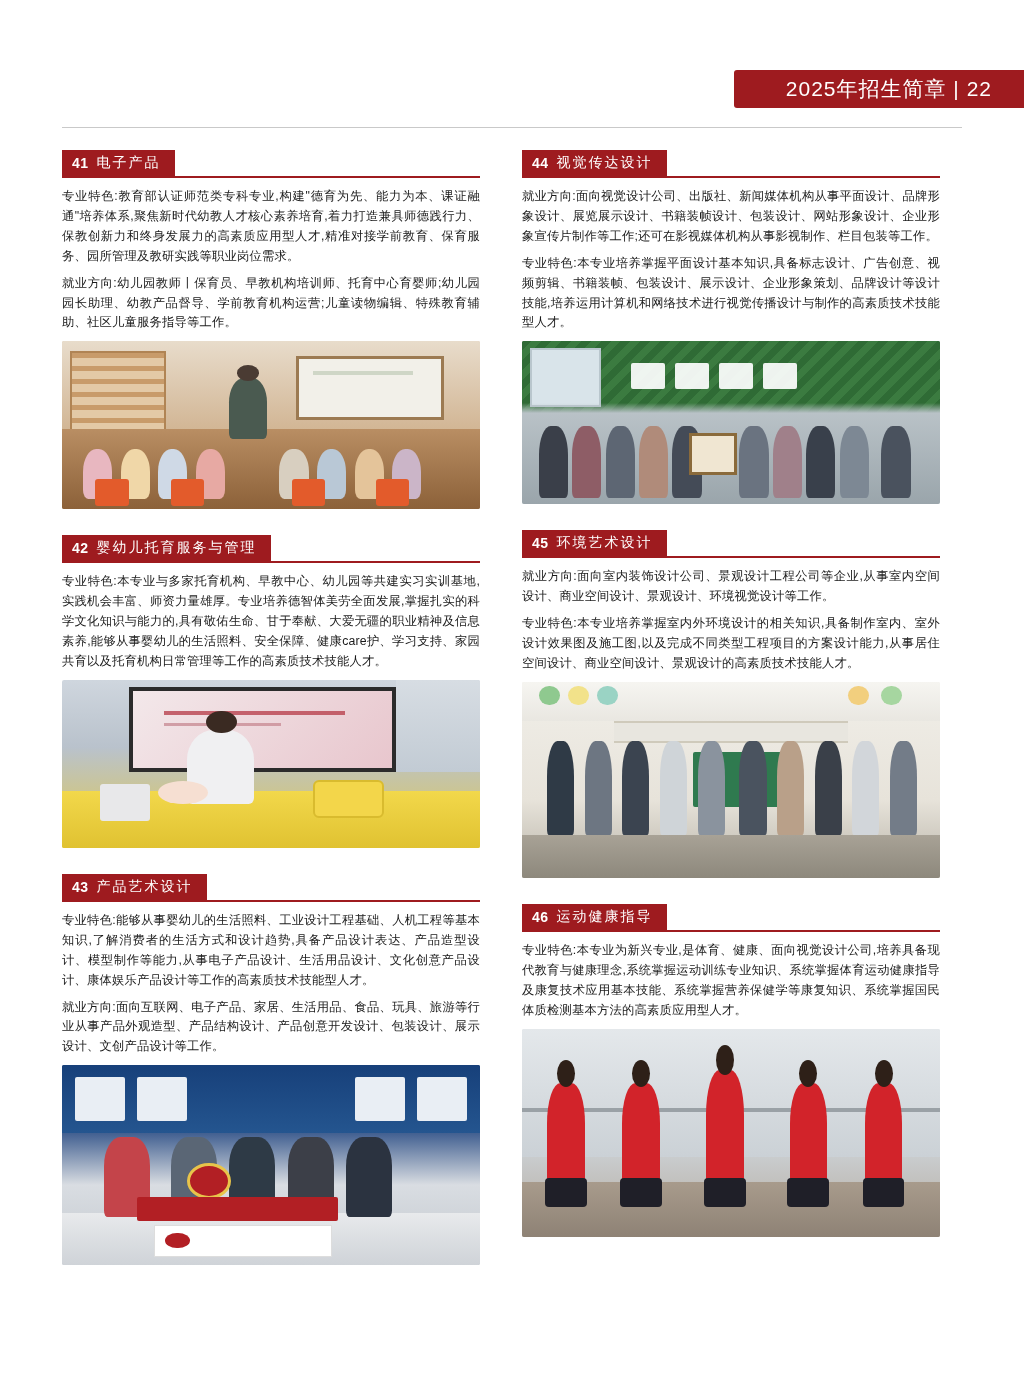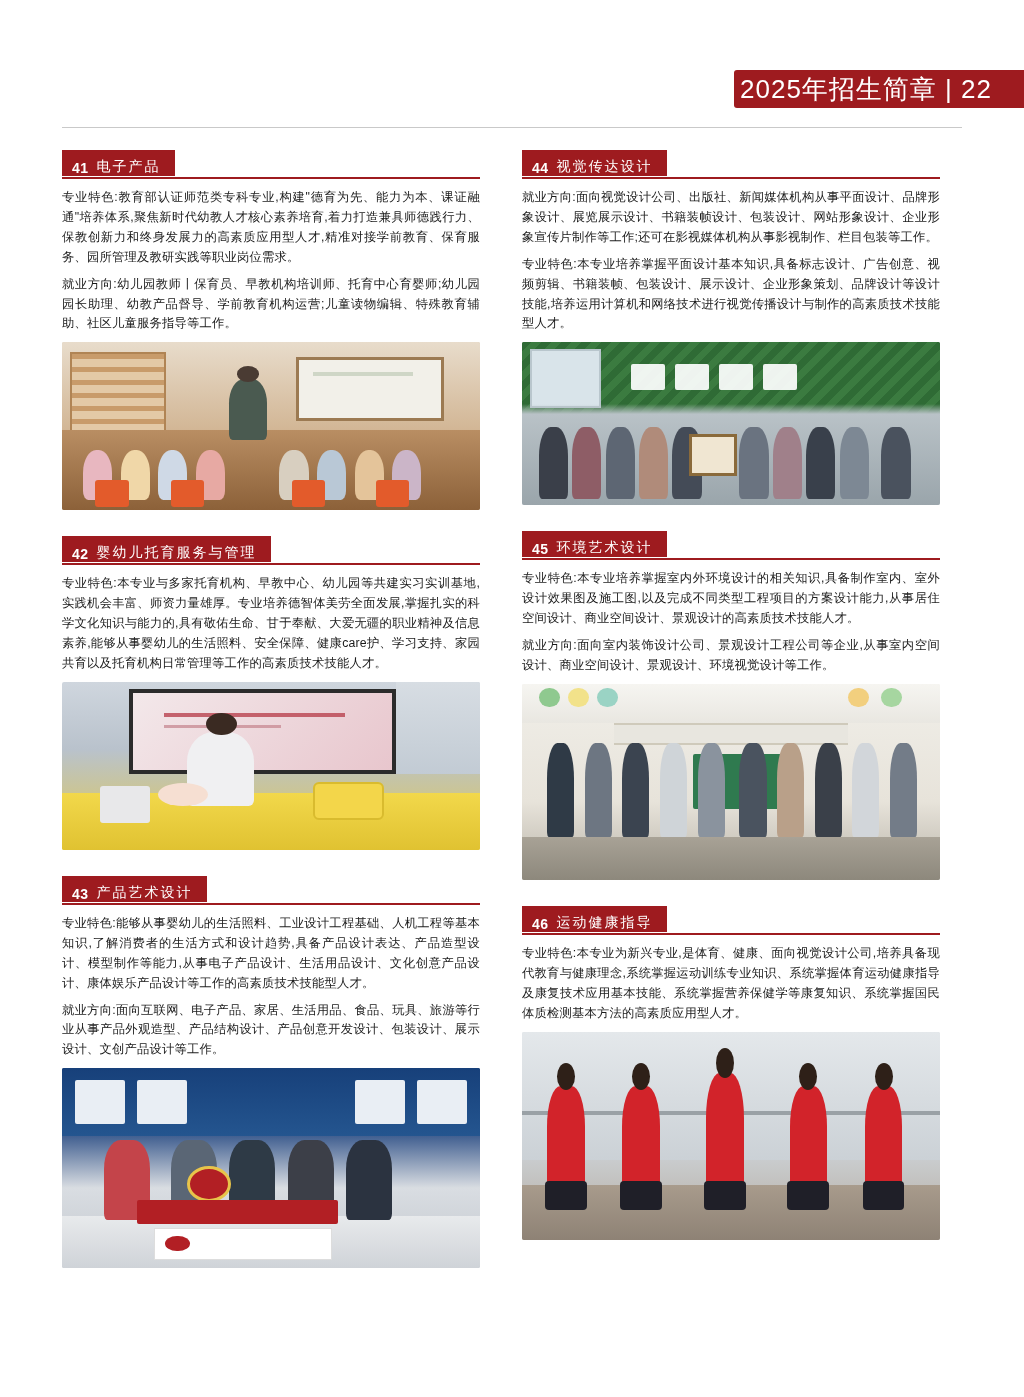--- a/index.html
+++ b/index.html
@@ -32,21 +32,21 @@
     background: #9e1b1f;
     border-radius: 3px 0 0 3px;
     display: flex;
     align-items: center;
     justify-content: flex-end;
     padding-right: 32px;
     box-sizing: border-box;
   }
   .header-bar .title {
     color: #ffffff;
-    font-size: 26px;
+    font-size: 21px;
     letter-spacing: 1px;
     font-weight: normal;
   }
   .header-rule {
     position: absolute;
     top: 127px;
     left: 62px;
     right: 62px;
     height: 1px;
     background: #c9c9c9;
@@ -67,21 +67,21 @@
     width: 418px;
     flex: 0 0 418px;
   }
 
   
   .section {
     margin-bottom: 26px;
   }
   .sec-head {
     display: inline-flex;
-    align-items: flex-end;
+    align-items: center;
     background: #9e1b1f;
     color: #fff;
     height: 26px;
     padding: 0 14px 0 10px;
     box-sizing: border-box;
     position: relative;
   }
   .sec-head .num {
     font-size: 14px;
     font-weight: bold;
@@ -324,22 +324,22 @@
         </div>
       </div>
 
       <div class="section">
         <div class="sec-head">
           <span class="num">45</span>
           <span class="nm">环境艺术设计</span>
         </div>
         <div class="sec-underline"></div>
         <div class="sec-body">
+          <p class="para">就业方向:面向室内装饰设计公司、景观设计工程公司等企业,从事室内空间设计、商业空间设计、景观设计、环境视觉设计等工作。</p>
           <p class="para">专业特色:本专业培养掌握室内外环境设计的相关知识,具备制作室内、室外设计效果图及施工图,以及完成不同类型工程项目的方案设计能力,从事居住空间设计、商业空间设计、景观设计的高素质技术技能人才。</p>
-          <p class="para">就业方向:面向室内装饰设计公司、景观设计工程公司等企业,从事室内空间设计、商业空间设计、景观设计、环境视觉设计等工作。</p>
           <div class="photo p45">
             <div class="photo-inner">
               <div class="ceiling"></div>
               <div class="balloon" style="left:4%; background:#8fc98f;"></div>
               <div class="balloon" style="left:11%; background:#f2e28a;"></div>
               <div class="balloon" style="left:18%; background:#9ad3c4;"></div>
               <div class="balloon" style="left:78%; background:#f2cf7e;"></div>
               <div class="balloon" style="left:86%; background:#a6d6a0;"></div>
               <div class="banner"></div>
               <div class="greenboard"></div>

